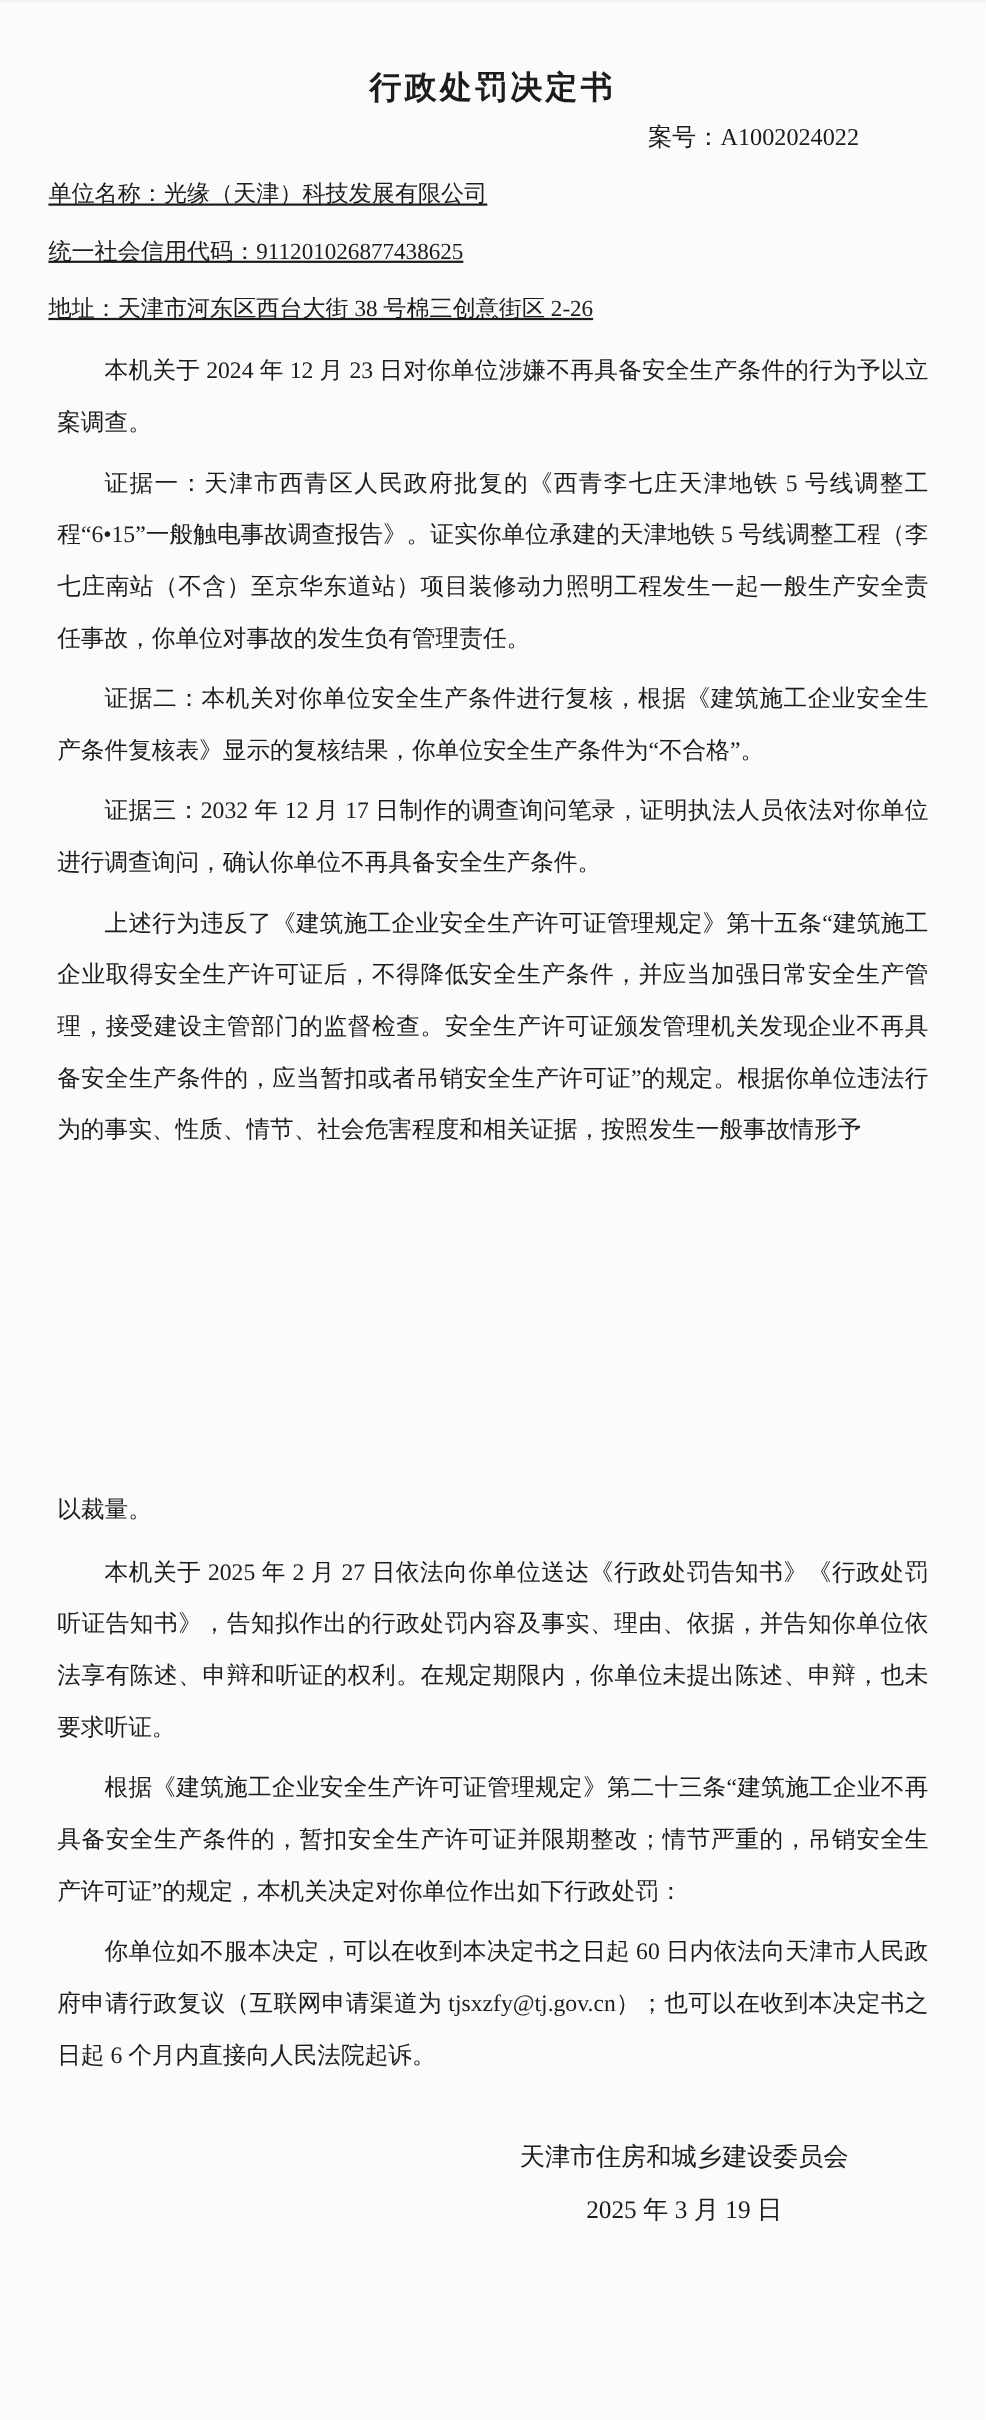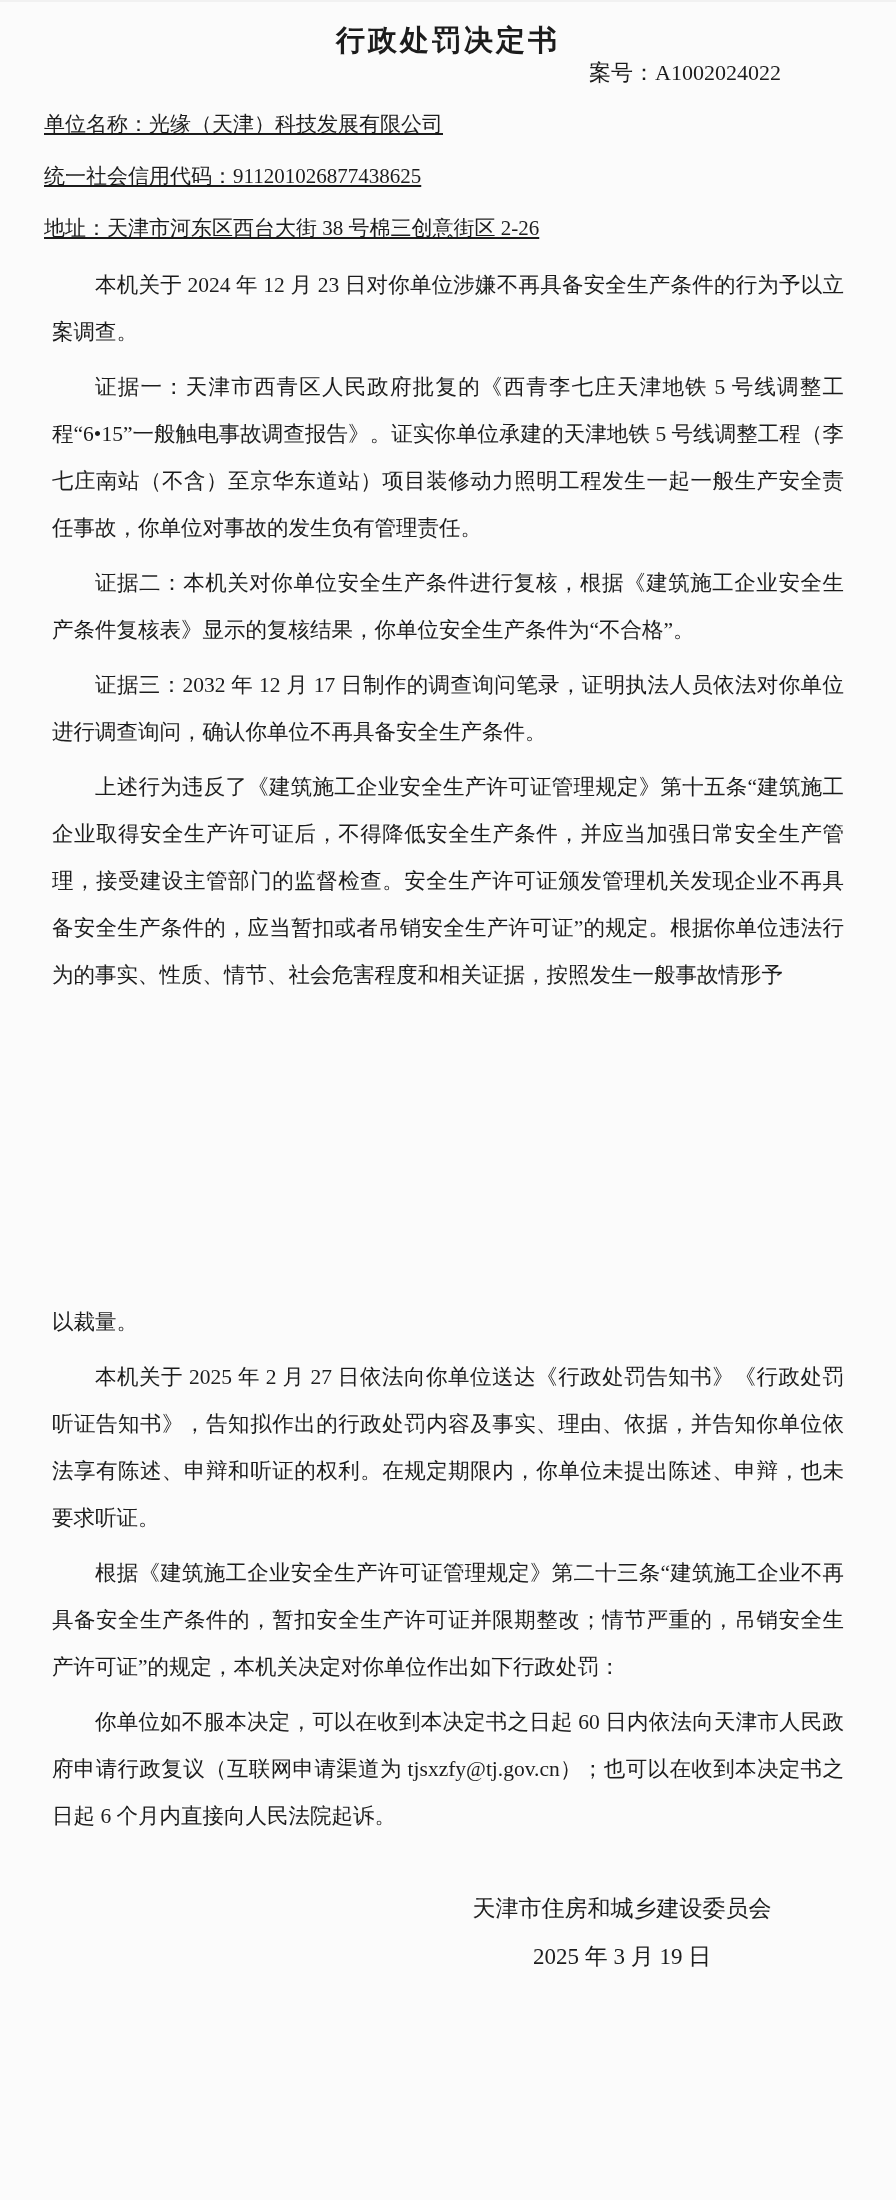--- a/index.html
+++ b/index.html
@@ -17,28 +17,29 @@
     position: relative;
     width: 896px;
     height: 2200px;
     box-sizing: border-box;
     background: #fbfbfb;
     border-top: 2px solid #f1f1f1;
     padding: 0 44px;
     overflow: hidden;
   }
   .doc-title {
-    margin: 20px 0 0 0;
+    margin: 60px 0 0 0;
     text-align: center;
     font-size: 29px;
     line-height: 36px;
     font-weight: 700;
     letter-spacing: 3px;
   }
   .case-no {
+    margin-top: 12px;
     padding-left: 545px;
     font-size: 22px;
     line-height: 30px;
     white-space: nowrap;
   }
   .info {
     margin-top: 10px;
     font-size: 21px;
     text-decoration: underline;
   }
@@ -50,20 +51,21 @@
     font-size: 21.5px;
     line-height: 47px;
     text-align: justify;
   }
   .para {
     margin: 8px;
     text-indent: 2em;
   }
   .para.no-indent {
     text-indent: 0;
+    font-family: Liberation Mono, monospace;
   }
   .page-gap {
     height: 284px;
   }
   .sign-block {
     width: 320px;
     margin: 52px 70px 0 auto;
     text-align: center;
     font-size: 23px;
   }

